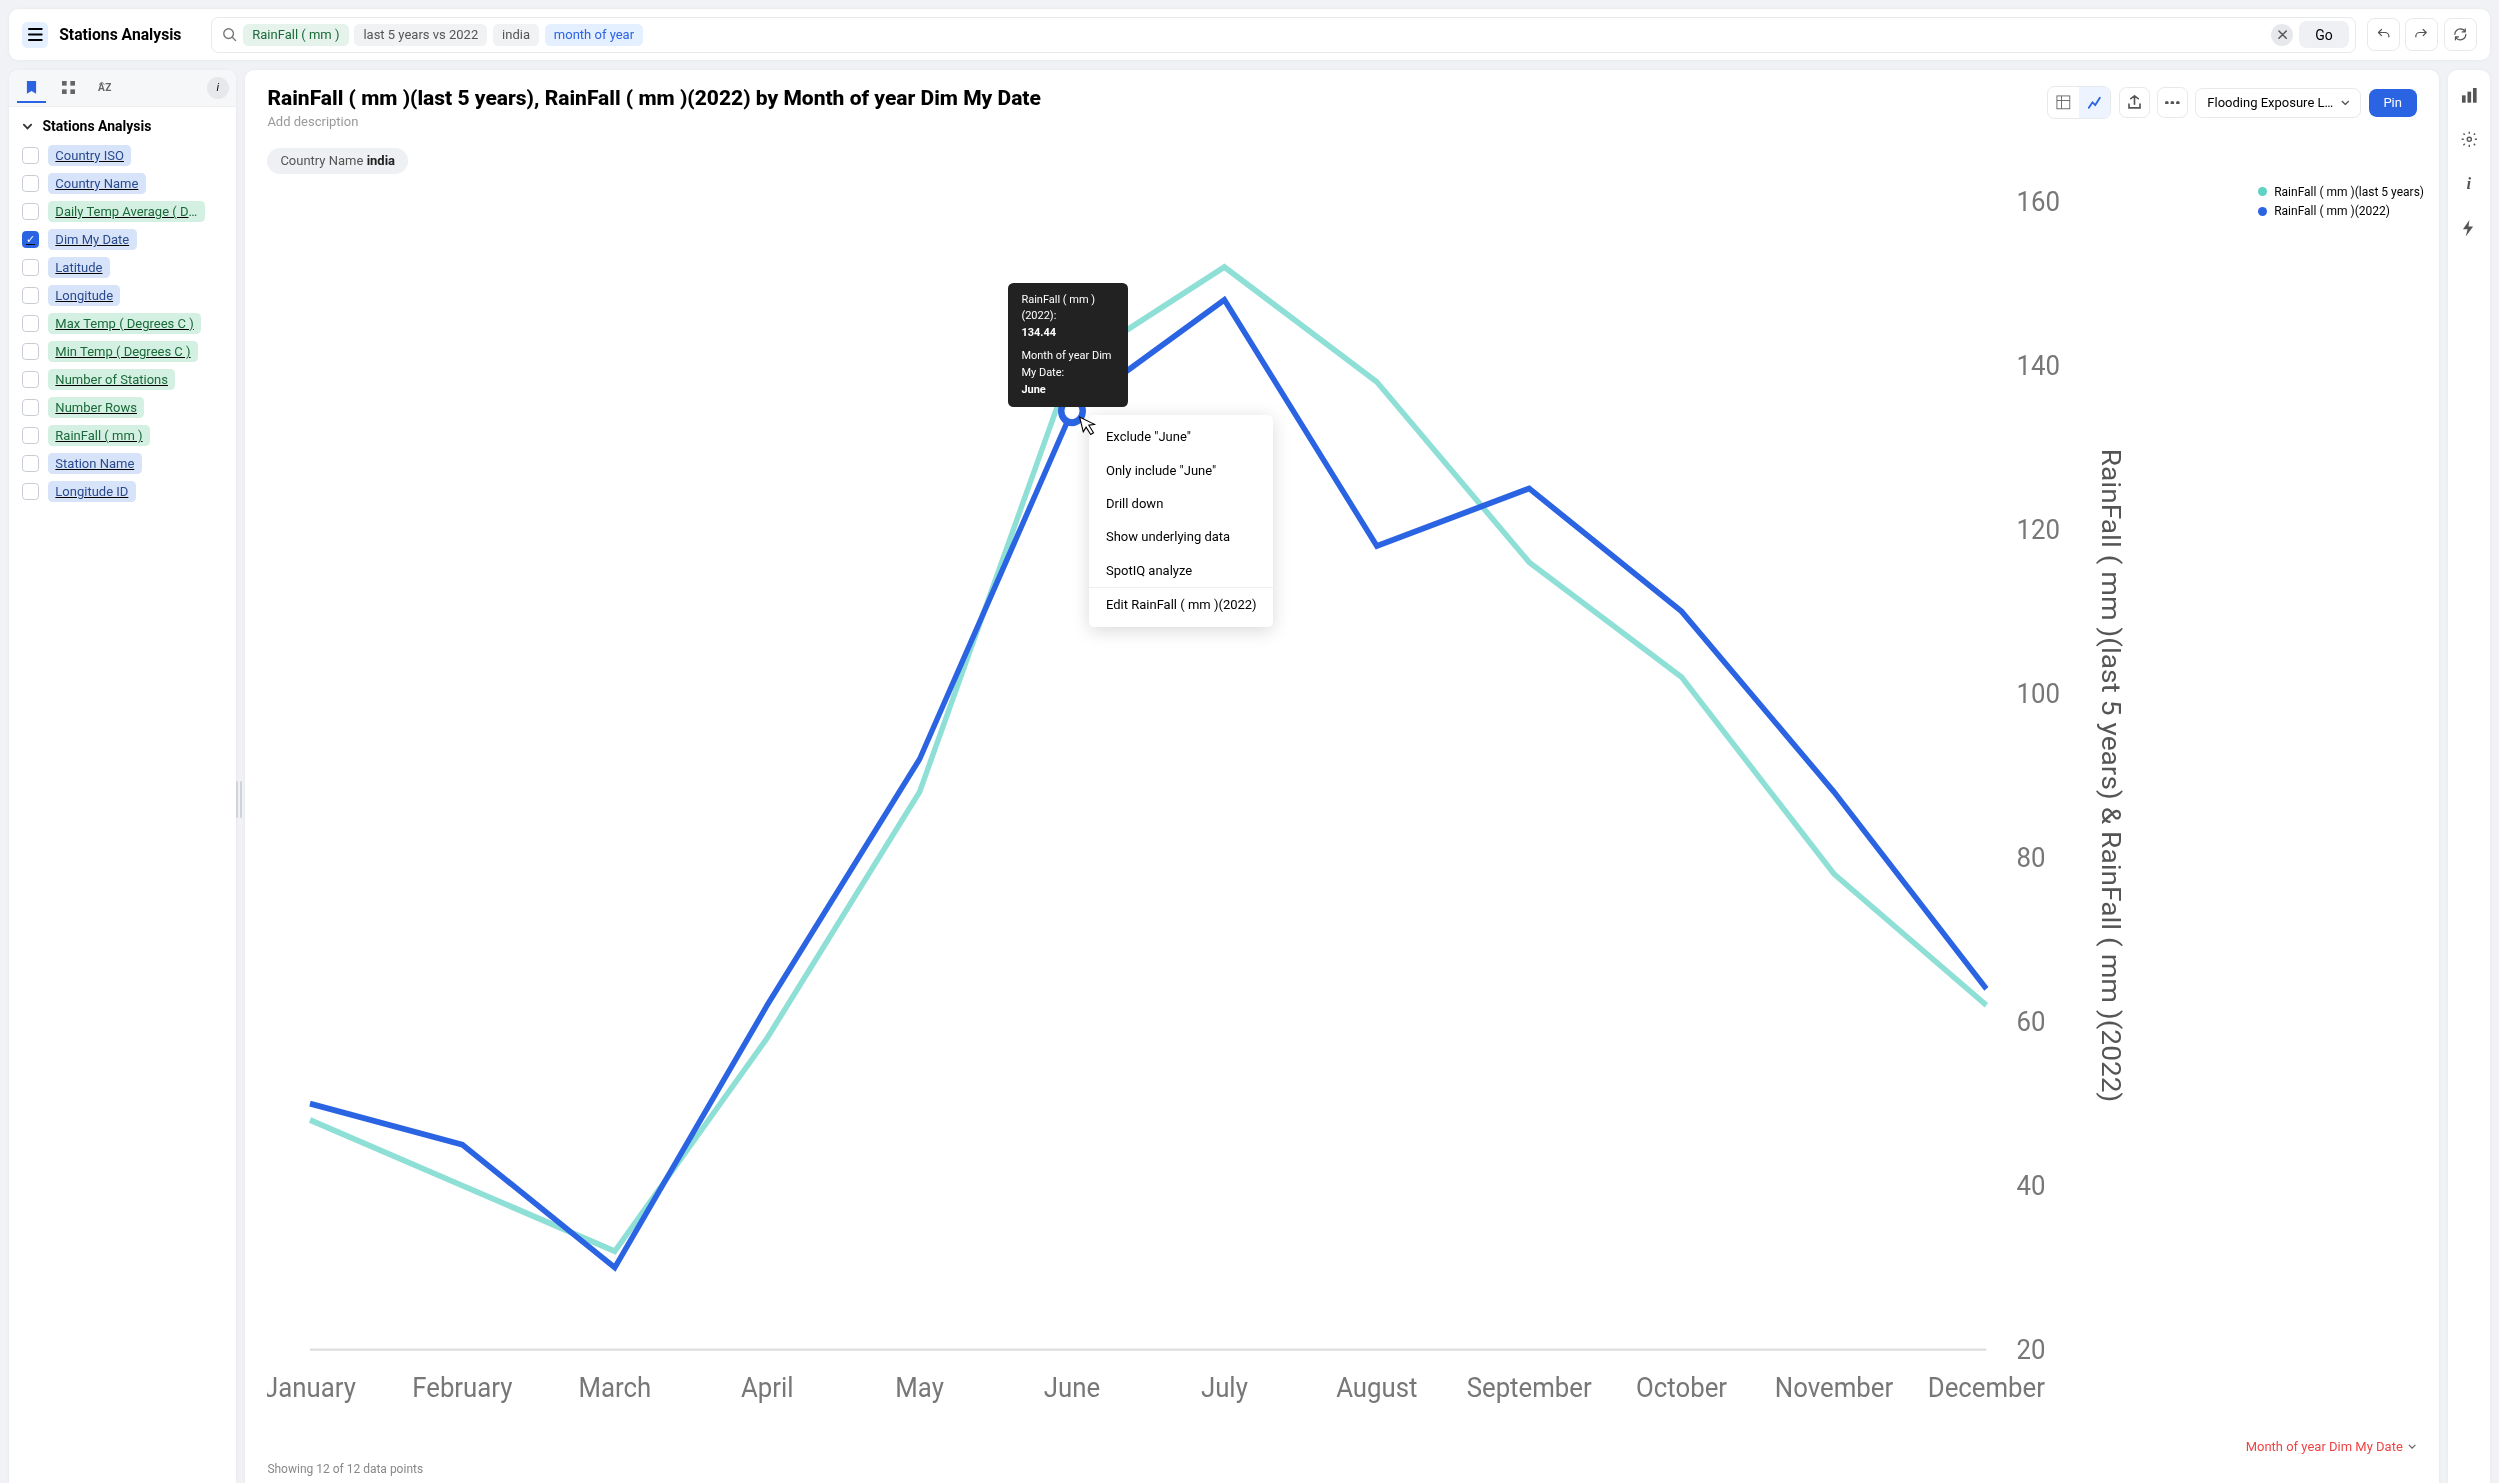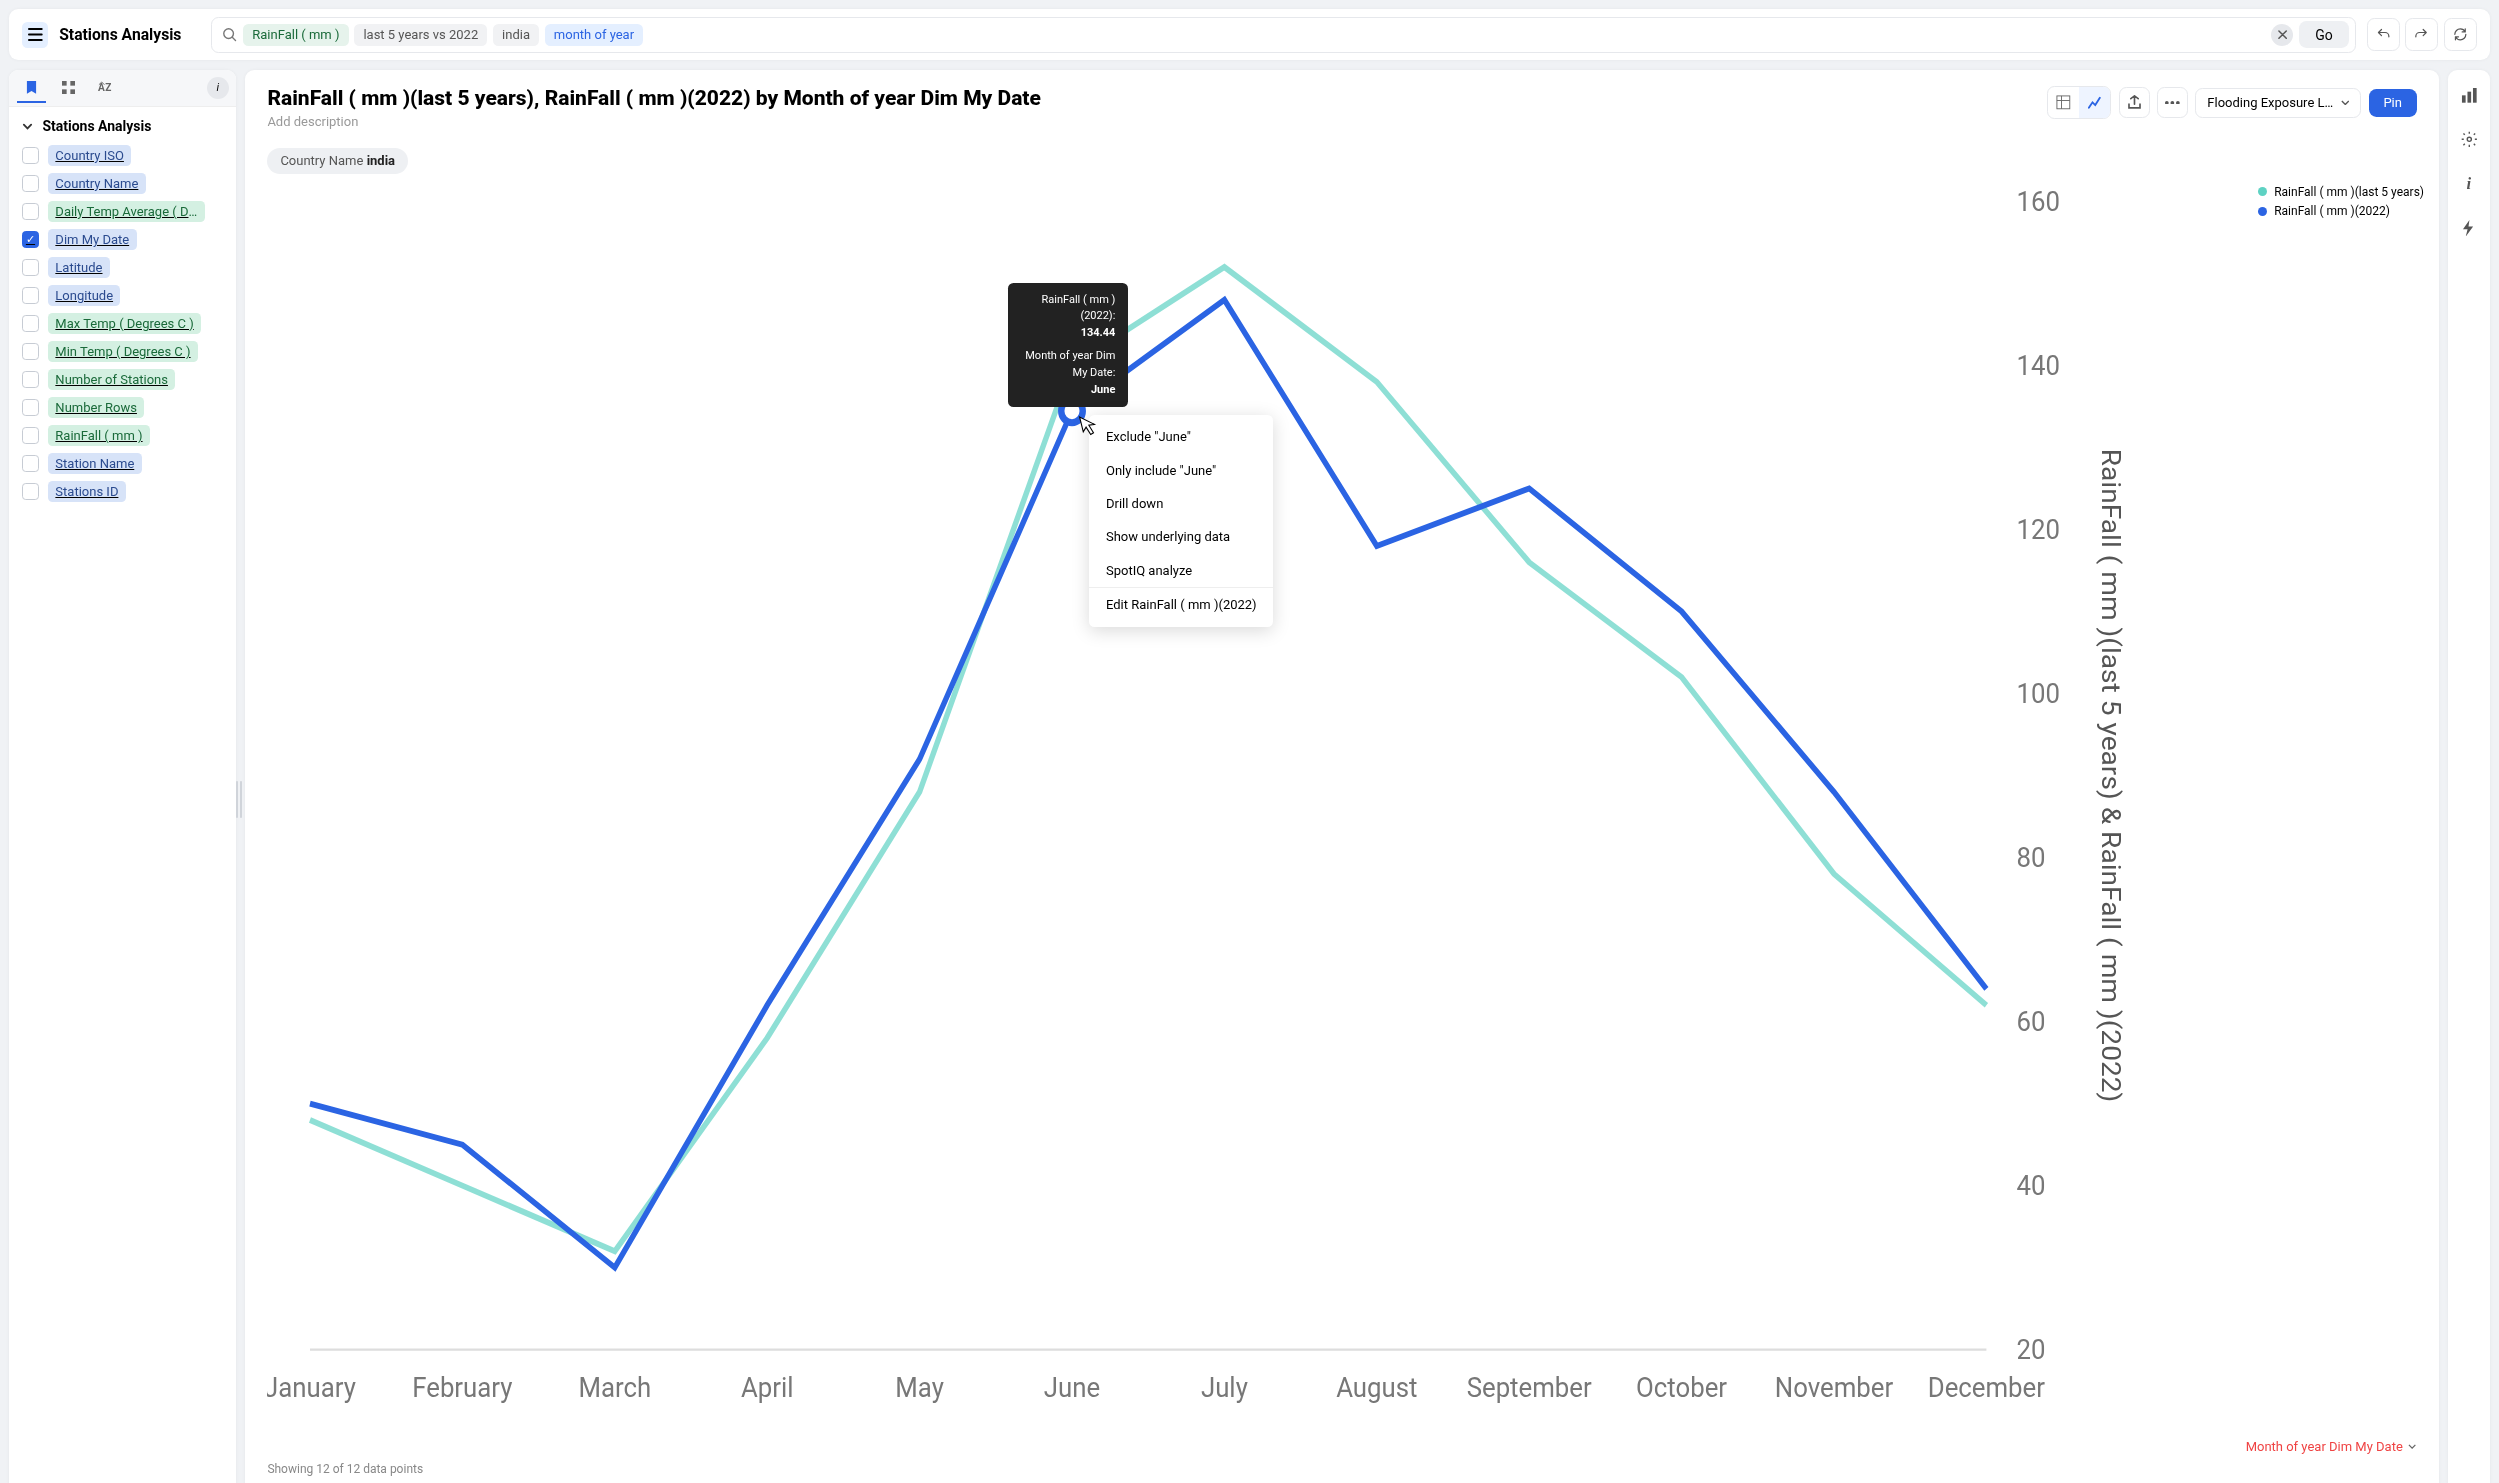--- a/index.html
+++ b/index.html
@@ -198,21 +198,21 @@
           <div class="field-item">
             <div class="checkbox"></div>
             <div class="pill meas">RainFall ( mm )</div>
           </div>
           <div class="field-item">
             <div class="checkbox"></div>
             <div class="pill attr">Station Name</div>
           </div>
           <div class="field-item">
             <div class="checkbox"></div>
-            <div class="pill attr">Stations ID</div>
+            <div class="pill attr">Longitude ID</div>
           </div>
         </div>
     </div>
 
     <div class="center">
       <div class="drag-handle">
           <div></div>
           <div></div>
         </div>
       <div class="center-header">
@@ -296,21 +296,21 @@
           <div class="legend-item">
               <div class="legend-dot" style="background:#5ed2c3"></div>
               <span>RainFall ( mm )(last 5 years)</span>
             </div>
           <div class="legend-item">
               <div class="legend-dot" style="background:#2b64e3"></div>
               <span>RainFall ( mm )(2022)</span>
             </div>
         </div>
 
-        <div class="tooltip" id="chart-tooltip" style="left: 741px; top: 105px; text-align: right;">
+        <div class="tooltip" id="chart-tooltip" style="left: 741px; top: 105px;">
           <div>RainFall ( mm ) (2022):</div>
           <b>134.44</b>
           <div style="margin-top:7px">Month of year Dim My Date:</div>
           <b>June</b>
         </div>
 
         <div class="context-menu" id="ctx-menu" style="left: 822px; top: 237px;">
           <div class="cm-item">Exclude "June"</div>
           <div class="cm-item">Only include "June"</div>
           <div class="cm-item">Drill down</div>

